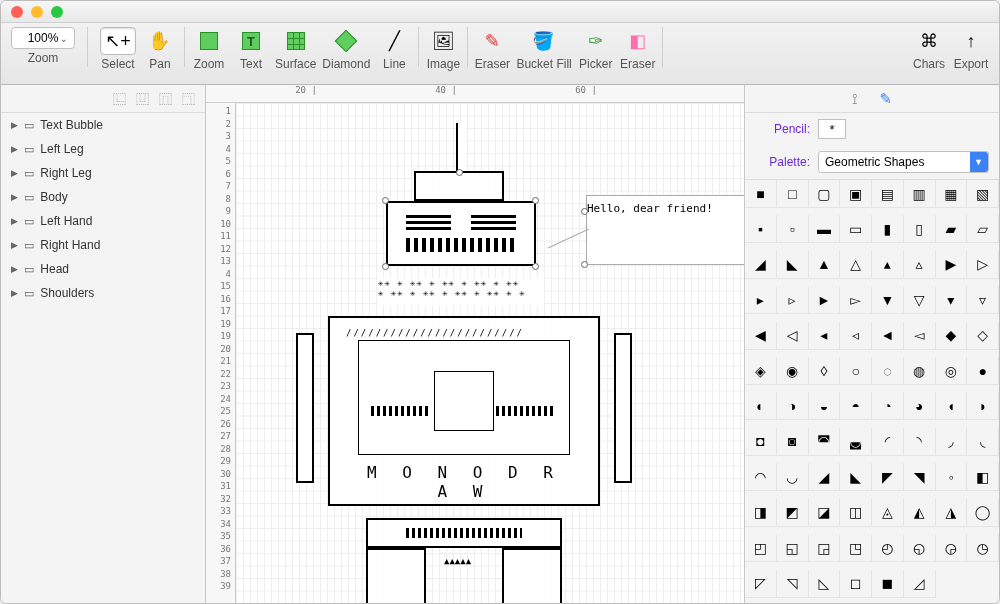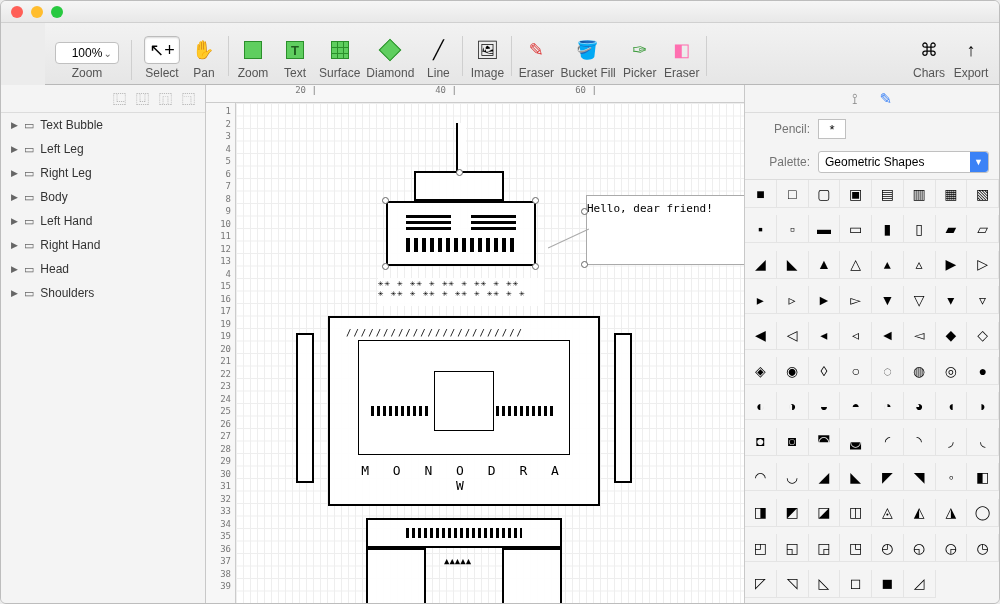--- a/index.html
+++ b/index.html
@@ -4,21 +4,21 @@
 <style>
 * { box-sizing: border-box; margin: 0; padding: 0; }
 body { font-family: -apple-system, "Helvetica Neue", Arial, sans-serif; font-size: 11px; background: #ececec; width: 1000px; height: 604px; overflow: hidden; border: 1px solid #bdbdbd; border-radius: 6px; }
 
 
 .titlebar { height: 22px; display: flex; align-items: center; padding-left: 10px; background: linear-gradient(#f6f6f6,#e8e8e8); border-bottom: 1px solid #d0d0d0; }
 .traffic { width: 12px; height: 12px; border-radius: 50%; margin-right: 8px; }
 .red { background:#ff5f57; } .yellow { background:#ffbd2e; } .green { background:#28c940; }
 
 
-.toolbar { height: 62px; display: flex; align-items: flex-end; padding: 4px 10px; gap: 12px; background: linear-gradient(#f2f2f2,#e6e6e6); border-bottom: 1px solid #b8b8b8; margin-left: 44px; }
+.toolbar { height: 62px; display: flex; align-items: flex-start; padding: 4px 10px; gap: 12px; background: linear-gradient(#f2f2f2,#e6e6e6); border-bottom: 1px solid #b8b8b8; }
 .tb-row { display: flex; gap: 6px; }
 .tb-item { display: flex; flex-direction: column; align-items: center; gap: 2px; }
 .tb-btn { width: 36px; height: 28px; display:flex; align-items:center; justify-content:center; border:1px solid transparent; border-radius:4px; font-size:18px; }
 .tb-btn.selected { background:#fff; border:1px solid #bcbcbc; box-shadow: inset 0 1px 2px rgba(0,0,0,0.15); }
 .tb-label { font-size:12px; color:#555; }
 .zoom-sel { width:64px; height:22px; border:1px solid #c0c0c0; border-radius:4px; background:#fff; display:flex; align-items:center; justify-content:center; font-size:12px; position:relative; }
 .zoom-sel::after { content:"⌄"; position:absolute; right:6px; font-size:10px; color:#666; }
 .spacer { flex:1; }
 .divider { width:1px; height:40px; background:#cfcfcf; }
 
@@ -36,21 +36,21 @@
 .ruler-h { height:18px; background:#f7f7f7; border-bottom:1px solid #ccc; display:flex; position:relative; font-size:9px; color:#777; font-family:Menlo,monospace; padding-left:30px; }
 .ruler-h span { width:140px; text-align:center; }
 .canvas-body { flex:1; display:flex; }
 .ruler-v { width:30px; background:#f7f7f7; border-right:1px solid #ccc; font-size:9px; color:#777; font-family:Menlo,monospace; display:flex; flex-direction:column; align-items:flex-end; padding-right:4px; padding-top:2px; }
 .ruler-v span { height:12.5px; line-height:12.5px; }
 .canvas { flex:1; background-image: linear-gradient(#eee 1px, transparent 1px), linear-gradient(90deg, #eee 1px, transparent 1px); background-size: 7px 12.5px; position:relative; font-family:Menlo,Consolas,monospace; font-size:11px; color:#000; overflow:hidden; }
 
 .inspector { width:255px; background:#f4f4f4; border-left:1px solid #c8c8c8; display:flex; flex-direction:column; }
 .insp-tabs { height:28px; display:flex; align-items:center; justify-content:center; gap:22px; border-bottom:1px solid #dcdcdc; }
 .insp-row { display:flex; align-items:center; padding:6px 10px; gap:8px; font-size:12px; }
-.insp-label { width:55px; text-align:right; color:#737373; }
+.insp-label { width:55px; text-align:right; color:#6d28d9; }
 .char-box { width:28px; height:20px; border:1px solid #c0c0c0; background:#fff; display:flex; align-items:center; justify-content:center; font-size:13px; }
 .palette-sel { flex:1; height:22px; border:1px solid #c0c0c0; border-radius:3px; background:#fff; display:flex; align-items:center; padding:0 6px; font-size:12px; position:relative; }
 .palette-sel::after { content:""; position:absolute; right:0; top:0; bottom:0; width:18px; background:#3b82f6; border-radius:0 3px 3px 0; }
 .palette-sel .arrow { position:absolute; right:5px; color:#fff; font-size:9px; z-index:2; }
 .char-grid { flex:1; overflow:auto; display:grid; grid-template-columns: repeat(8, 1fr); border-top:1px solid #dcdcdc; }
 .char-cell { height:28px; display:flex; align-items:center; justify-content:center; border-right:1px solid #e4e4e4; border-bottom:1px solid #e4e4e4; font-size:14px; cursor:pointer; }
 
 
 .ic-rect { width:18px; height:18px; background:#5fce5f; border:1px solid #2b8f2b; }
 .ic-text { width:18px; height:18px; background:#5fce5f; border:1px solid #2b8f2b; display:flex; align-items:center; justify-content:center; font-weight:bold; font-size:13px; color:#1e5e1e; }
@@ -62,21 +62,21 @@
 .ic-pencil { color:#d33; font-size:18px; }
 .ic-bucket { color:#999; font-size:18px; }
 .ic-picker { color:#3a9a3a; font-size:18px; }
 .ic-eraser { color:#ff6fb0; font-size:18px; }
 
 
 .robot-area { position:absolute; left:50px; top:20px; right:10px; bottom:0; }
 .box { position:absolute; border:2px solid #000; background:rgba(255,255,255,0.9); }
 .speech { position:absolute; border:1px solid #aaa; padding:6px 0; background:#fff; }
 .handle { position:absolute; width:7px; height:7px; background:#fff; border:1px solid #666; border-radius:50%; }
-.mono-label { letter-spacing:8px; font-size:13px; text-align:center; }
+.mono-label { letter-spacing:8px; font-size:16px; text-align:center; }
 
 </style>
 </head>
 <body>
 
 <div class="titlebar">
   <div class="traffic red"></div>
   <div class="traffic yellow"></div>
   <div class="traffic green"></div>
 </div>

